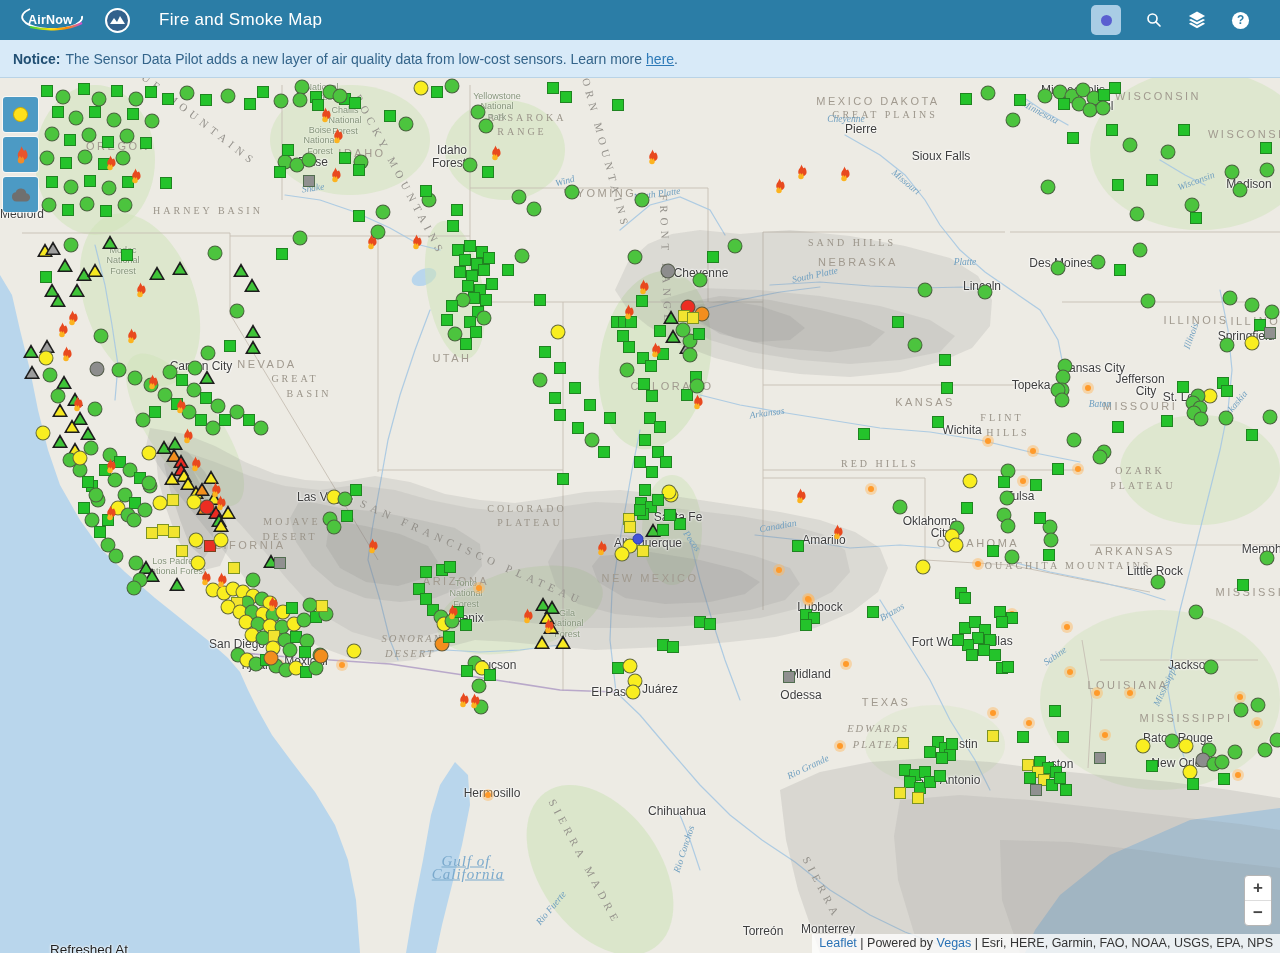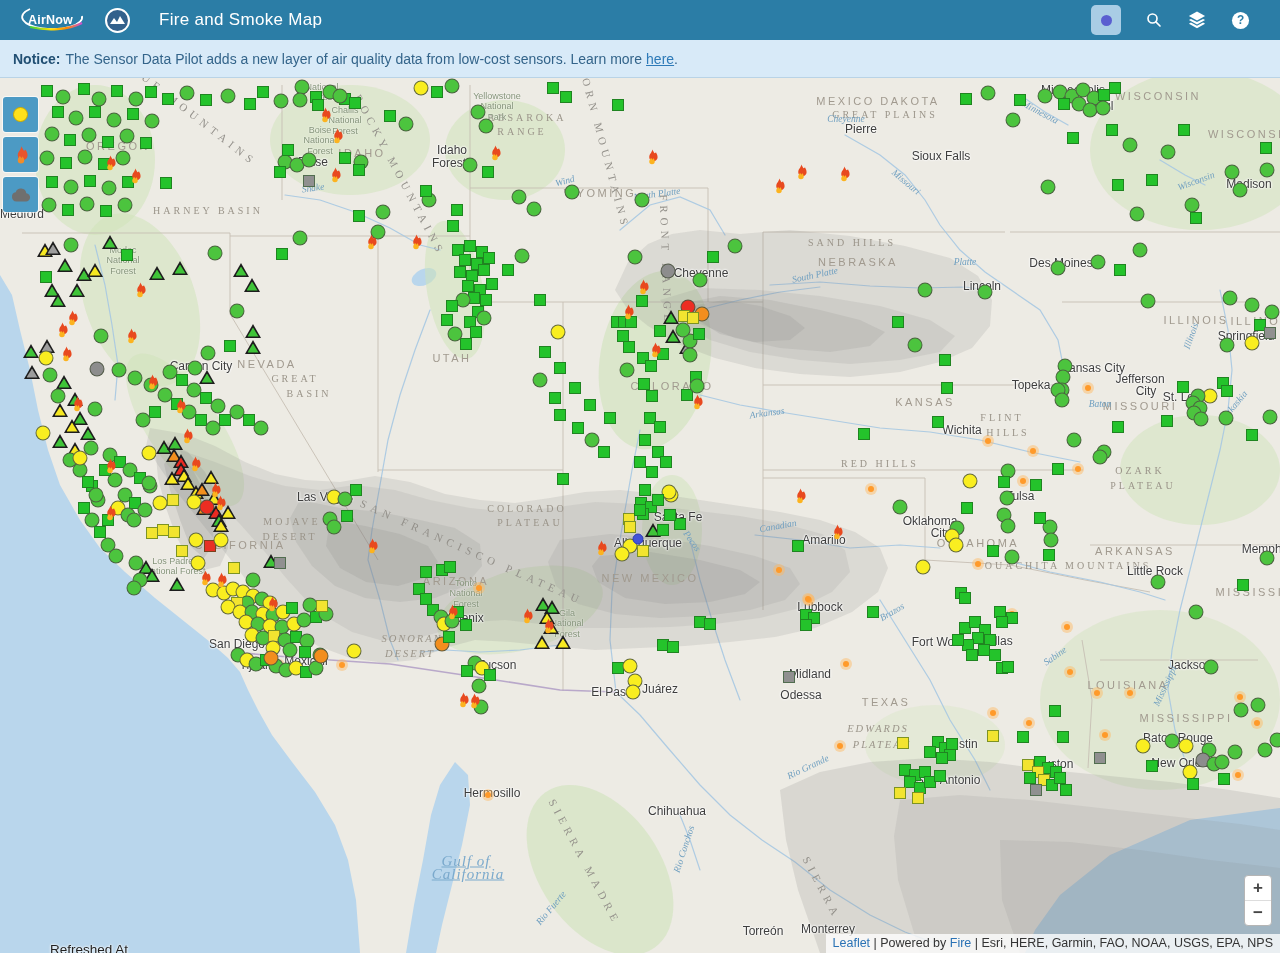--- a/index.html
+++ b/index.html
@@ -1371,16 +1371,16 @@
     <div id="refreshed-at">Refreshed At</div>
 
   </div>
 
   <div id="zoomctl">
     <div>+</div>
     <div>−</div>
   </div>
 
   <div id="attrib">
-    <a>Leaflet</a><span> | </span><span>Powered by </span><a>Fire</a><span> | </span><span>Esri, HERE, Garmin, FAO, NOAA, USGS, EPA, NPS</span>
+    <a>Leaflet</a><span> | </span><span>Powered by </span><a>Vegas</a><span> | </span><span>Esri, HERE, Garmin, FAO, NOAA, USGS, EPA, NPS</span>
   </div>
 
 </div>
 
 </body></html>

